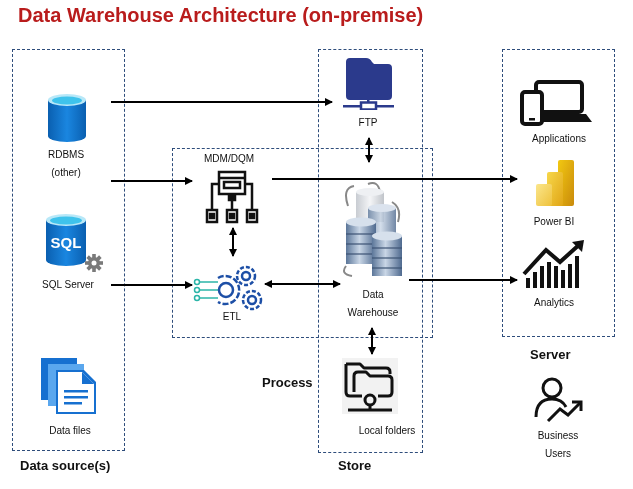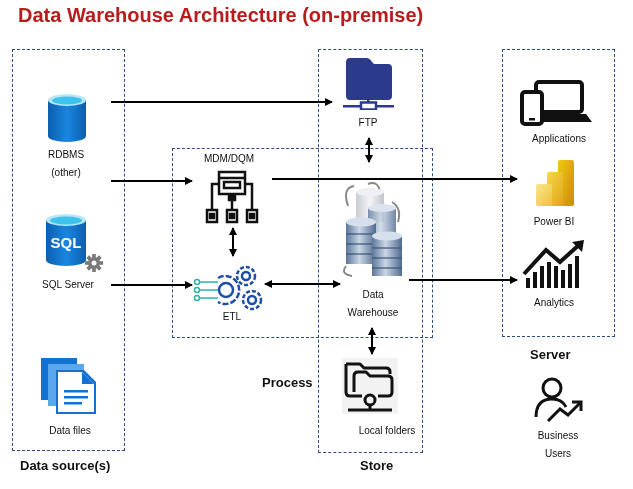--- a/index.html
+++ b/index.html
@@ -17,21 +17,21 @@
 
 <div class="title">Data Warehouse Architecture (on-premise)</div>
 
 <div class="box" style="left:12px;top:49px;width:113px;height:402px;"></div>
 <div class="box" style="left:318px;top:49px;width:105px;height:404px;"></div>
 <div class="box" style="left:172px;top:148px;width:261px;height:190px;"></div>
 <div class="box" style="left:502px;top:49px;width:113px;height:288px;"></div>
 
 <div class="sec" style="left:20px;top:458px;">Data source(s)</div>
 <div class="sec" style="left:262px;top:347px;margin-top:28px;">Process</div>
-<div class="sec" style="left:360px;top:458px;">Store</div>
+<div class="sec" style="left:338px;top:458px;">Store</div>
 <div class="sec" style="left:530px;top:347px;">Server</div>
 
 <svg class="wires" width="633" height="489">
   <defs>
     <marker id="ah" markerWidth="8" markerHeight="8" refX="7" refY="4" orient="auto" markerUnits="userSpaceOnUse">
       <path d="M0,0 L8,4 L0,8 z" fill="#000"></path>
     </marker>
     <marker id="ahs" markerWidth="8" markerHeight="8" refX="1" refY="4" orient="auto" markerUnits="userSpaceOnUse">
       <path d="M8,0 L0,4 L8,8 z" fill="#000"></path>
     </marker>

